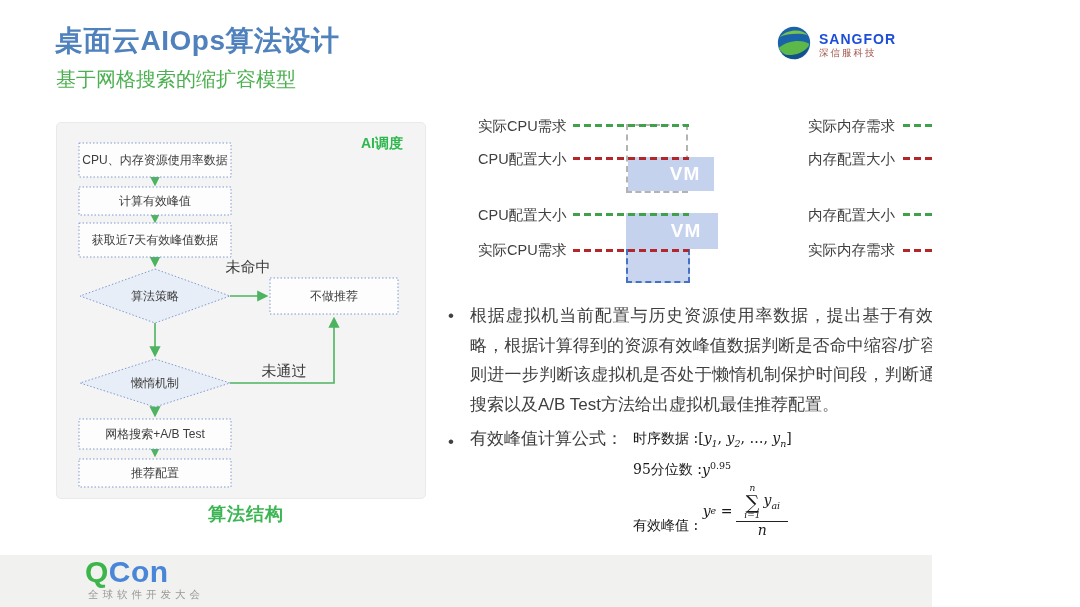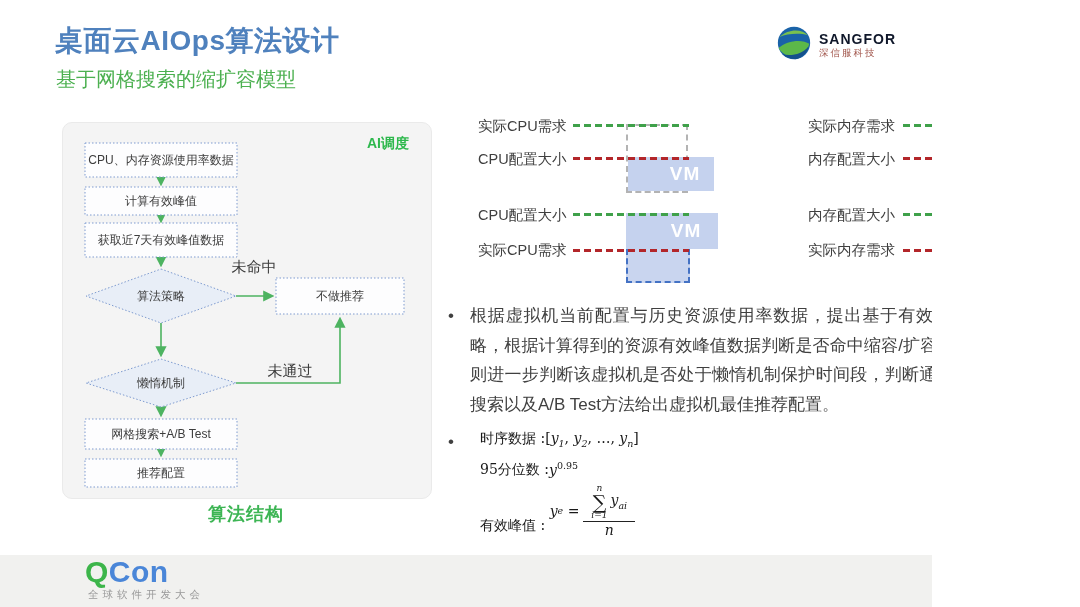--- a/index.html
+++ b/index.html
@@ -3,26 +3,26 @@
 <meta charset="utf-8">
 <style>
   html,body{margin:0;padding:0;background:#fff;}
   .slide{position:relative;width:932px;height:607px;background:#ffffff;overflow:hidden;
          font-family:"Liberation Sans",sans-serif;}
 
   
   .title{position:absolute;left:55px;top:22px;font-size:28px;font-weight:bold;color:#4f81bd;letter-spacing:.5px;}
   .subtitle{position:absolute;left:56px;top:66px;font-size:20px;color:#4cb050;}
   .brand{position:absolute;right:36px;top:26px;display:flex;align-items:center;gap:8px;}
-  .brand-text .bn{font-size:14px;font-weight:bold;color:#0f172a;letter-spacing:1px;line-height:15px;}
+  .brand-text .bn{font-size:14px;font-weight:bold;color:#1d4ed8;letter-spacing:1px;line-height:15px;}
   .brand-text .bs{font-size:9.5px;color:#a0544a;letter-spacing:2px;line-height:12px;}
 
   
-  .panel{position:absolute;left:62px;top:122px;width:368px;height:375px;background:#f4f4f4;
-         border:1px solid #eaeaea;border-radius:10px;}
+  .panel{position:absolute;left:56px;top:122px;width:368px;height:375px;background:#f4f4f4;
+         border:1px solid #eaeaea;border-radius:5px;}
   .ai-label{position:absolute;right:22px;top:12px;font-size:14px;font-weight:bold;color:#2eb84d;}
   .panel svg{position:absolute;left:0;top:0;}
   .panel svg text{font-family:"Liberation Sans",sans-serif;fill:#3d3d3d;}
   .caption{position:absolute;left:62px;top:502px;width:368px;text-align:center;
            font-size:18px;font-weight:bold;color:#3db554;letter-spacing:1px;}
 
   
   .vmd{position:absolute;width:250px;height:88px;text-decoration:underline;}
   .vmd .lbl{position:absolute;left:8px;font-size:14.5px;color:#3f3f3f;white-space:nowrap;}
   .dash{position:absolute;left:103px;width:116px;height:3px;z-index:5;}
@@ -175,20 +175,21 @@
     <div class="shrink-low" style="left:156px;top:44px;width:64px;height:34px;"></div>
   </div>
 
   <div class="bullets">
     <div class="brow">
       <div class="bmark">•</div>
       <div class="btext">根据虚拟机当前配置与历史资源使用率数据，提出基于有效峰值的计算策略，根据计算得到的资源有效峰值数据判断是否命中缩容/扩容策略，若命中则进一步判断该虚拟机是否处于懒惰机制保护时间段，判断通过后基于网格搜索以及A/B Test方法给出虚拟机最佳推荐配置。</div>
     </div>
     <div class="brow b2">
       <div class="bmark">•</div>
+      <div class="intro">有效峰值计算公式：</div>
       <div class="fblock">
         <span class="frow"><span class="f-label">时序数据 :</span><span>[</span><i>y</i><sub><i>1</i></sub><span>, </span><i>y</i><sub><i>2</i></sub><span>, …, </span><i>y</i><sub><i>n</i></sub><span>]</span></span>
         <span class="frow"><span class="f-label">95分位数 :</span><i>y</i><sup>0.95</sup></span>
         <span class="frow peak">
           <span class="f-label">有效峰值 :</span>
           <span>&nbsp;</span>
           <i>y</i>
             <sub><i>e</i></sub>
           <span>&nbsp;</span>
           <span>=</span>

